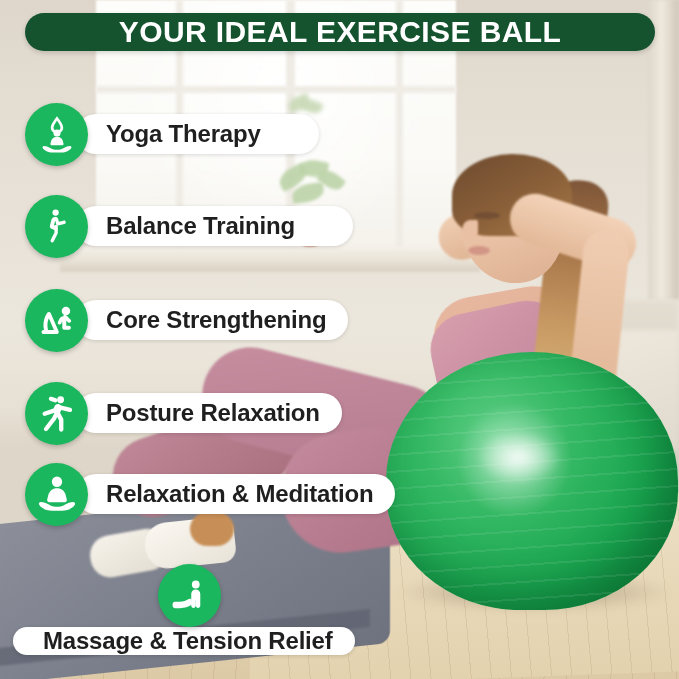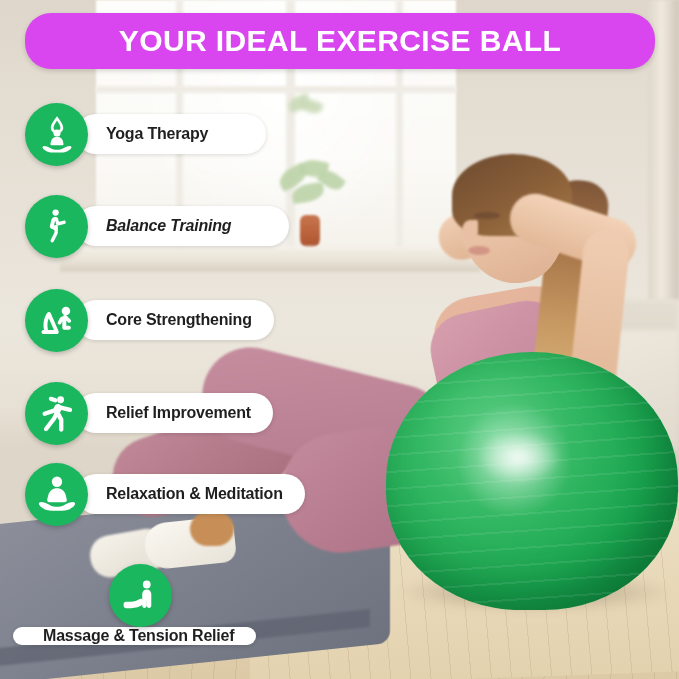--- a/index.html
+++ b/index.html
@@ -211,22 +211,22 @@
     filter:blur(3px);
   }
   .ball-shadow{
     position:absolute;left:400px;top:572px;width:270px;height:40px;
     background:radial-gradient(ellipse at 50% 50%,rgba(90,70,50,.42) 0%,rgba(90,70,50,0) 72%);
     filter:blur(4px);
   }
 
   
   .banner{
-    position:absolute;left:25px;top:13px;width:630px;height:56px;
-    background:#d946ef;border-radius:26px;
+    position:absolute;left:25px;top:13px;width:630px;height:38px;
+    background:#14532d;border-radius:26px;
     display:flex;align-items:center;justify-content:center;
     box-shadow:0 2px 5px rgba(0,0,0,.16);
   }
   .banner-text{
     color:#ffffff;font-weight:bold;font-size:30px;letter-spacing:.4px;
     white-space:nowrap;font-family:"Liberation Sans", sans-serif;
   }
 
   
   .rows{position:absolute;left:0;top:0;width:679px;height:679px;}
@@ -240,21 +240,21 @@
   }
   .icon-circle svg{display:block;}
   .pill{
     position:relative;z-index:2;margin-left:-12px;
     height:40px;background:#ffffff;border-radius:20px;
     display:flex;align-items:center;
     padding:0 22px 0 30px;
     box-shadow:0 1px 4px rgba(0,0,0,.14);
   }
   .pill-text{
-    color:#1f1f1f;font-size:16px;font-weight:600;white-space:nowrap;
+    color:#1f1f1f;font-size:24px;font-weight:600;white-space:nowrap;
     letter-spacing:-.2px;font-family:"Liberation Sans", sans-serif;
   }
 </style>
 </head>
 <body>
 
 <div id="stage">
 
   <div class="bg">
     <div class="wall"></div>
@@ -339,21 +339,21 @@
       <div class="icon-circle">
         <svg width="44" height="44" viewBox="0 0 64 64" aria-hidden="true">
           <g fill="#ffffff">
             <circle cx="30" cy="12.5" r="4.6"></circle>
             <path d="M30 18.5c-3.2 0-5.6 2.1-6.3 5l-2 8.2c-.5 2 .6 3.6 2.3 4.3l5.1 2.1c1.2.5 2.5-.1 2.9-1.3l.5-1.5c.4-1.2-.2-2.5-1.4-3l-3.4-1.4 1.5-6.2h.4l1.2 4.9c.3 1.3 1.6 2.1 2.9 1.8l9.1-2.2c1.4-.3 2.2-1.7 1.9-3.1-.3-1.4-1.7-2.2-3.1-1.9l-6.9 1.7-1-4.1c-.7-2.2-2.4-3.3-4.7-3.3z"></path>
             <path d="M30.5 30.5c-1.2 0-2.2 1-2.2 2.2v8.6l-5.5 11.2c-.6 1.2-.1 2.7 1.1 3.3 1.2.6 2.7.1 3.3-1.1l5.7-11.6c.2-.4.3-.9.3-1.4v-9c0-1.2-1-2.2-2.2-2.2z"></path>
             <path d="M31.5 37.5c-1.1.3-1.8 1.5-1.5 2.6l3.6 14.2c.3 1.3 1.6 2.1 2.9 1.8 1.3-.3 2.1-1.6 1.8-2.9l-3.6-14.2c-.3-1.1-1.5-1.8-2.6-1.5z" opacity="0"></path>
           </g>
         </svg>
       </div>
-      <div class="pill" style="padding-right:58px;font-style:italic;">
+      <div class="pill" style="padding-right:58px;">
         <span class="pill-text">Balance Training</span>
       </div>
     </div>
 
     <div class="row" style="top:288px;">
       <div class="icon-circle">
         <svg width="44" height="44" viewBox="0 0 64 64" aria-hidden="true">
           <g fill="#ffffff">
             <circle cx="45" cy="19" r="6.2"></circle>
             <path d="M41.5 26.5c-2.6 0-4.8 1.4-5.9 3.6l-2.3 4.8c-.6 1.3 0 2.9 1.3 3.5 1.3.6 2.9 0 3.5-1.3l1.6-3.3v9.4c0 1.6 1.3 2.9 2.9 2.9h6.7c1.6 0 2.9-1.3 2.9-2.9s-1.3-2.9-2.9-2.9h-3.8v-7.6l2.4 2.5c1 1.1 2.7 1.2 3.8.2 1.1-1 1.2-2.7.2-3.8l-4.6-4.8c-1.2-1.3-2.9-2.3-5.8-2.3z"></path>
@@ -370,21 +370,21 @@
       <div class="icon-circle">
         <svg width="46" height="46" viewBox="0 0 64 64" aria-hidden="true">
           <g fill="#ffffff">
             <circle cx="37" cy="13.5" r="4.8"></circle>
             <path d="M24.5 9.5c-1.5-.6-3.2.2-3.7 1.7-.5 1.5.2 3.2 1.7 3.7l6.2 2.2c1.5.5 3.2-.3 3.7-1.8.5-1.5-.3-3.2-1.8-3.7l-6.1-2.1z"></path>
             <path d="M33.5 19.5c-2.1 0-3.9 1.2-4.8 3l-1.6 3.3-13.2 4.4c-1.6.5-2.4 2.2-1.9 3.8.5 1.6 2.2 2.4 3.8 1.9l12.8-4.3-3.3 6.7-10.9 14.1c-1 1.3-.8 3.2.5 4.2 1.3 1 3.2.8 4.2-.5l11.3-14.7c.2-.3.4-.6.5-.9l1.4-2.9 2.6 4.9v12.6c0 1.7 1.3 3 3 3s3-1.3 3-3V41c0-.5-.1-1-.4-1.4l-4.3-8.1 1.8-3.7 11.3 2.8c1.6.4 3.2-.6 3.6-2.2.4-1.6-.6-3.2-2.2-3.6l-13-3.2c-1.2-1.3-2.7-2.1-4.2-2.1z"></path>
           </g>
         </svg>
       </div>
       <div class="pill">
-        <span class="pill-text">Relief Improvement</span>
+        <span class="pill-text">Posture Relaxation</span>
       </div>
     </div>
 
     <div class="row" style="top:462px;">
       <div class="icon-circle">
         <svg width="46" height="46" viewBox="0 0 64 64" aria-hidden="true">
           <g fill="#ffffff">
             <circle cx="32" cy="15" r="7.2"></circle>
             <path d="M32 24c-6 0-10.5 3.6-12 9.2l-1.6 6.3c-.5 2 1 3.9 3.1 3.9h21c2.1 0 3.6-1.9 3.1-3.9L44 33.2C42.5 27.6 38 24 32 24z"></path>
             <path d="M9.5 43c-2.1 0-3.4 2.3-2.3 4.1 2.9 4.9 9.9 8.2 18 8.2h13.6c8.1 0 15.1-3.3 18-8.2 1.1-1.8-.2-4.1-2.3-4.1-4.2 0-7.6 1.6-10.5 3.3-3.2 1.9-5.8 3.4-9.9 3.4h-4.2c-4.1 0-6.7-1.5-9.9-3.4C17.1 44.6 13.7 43 9.5 43z"></path>

